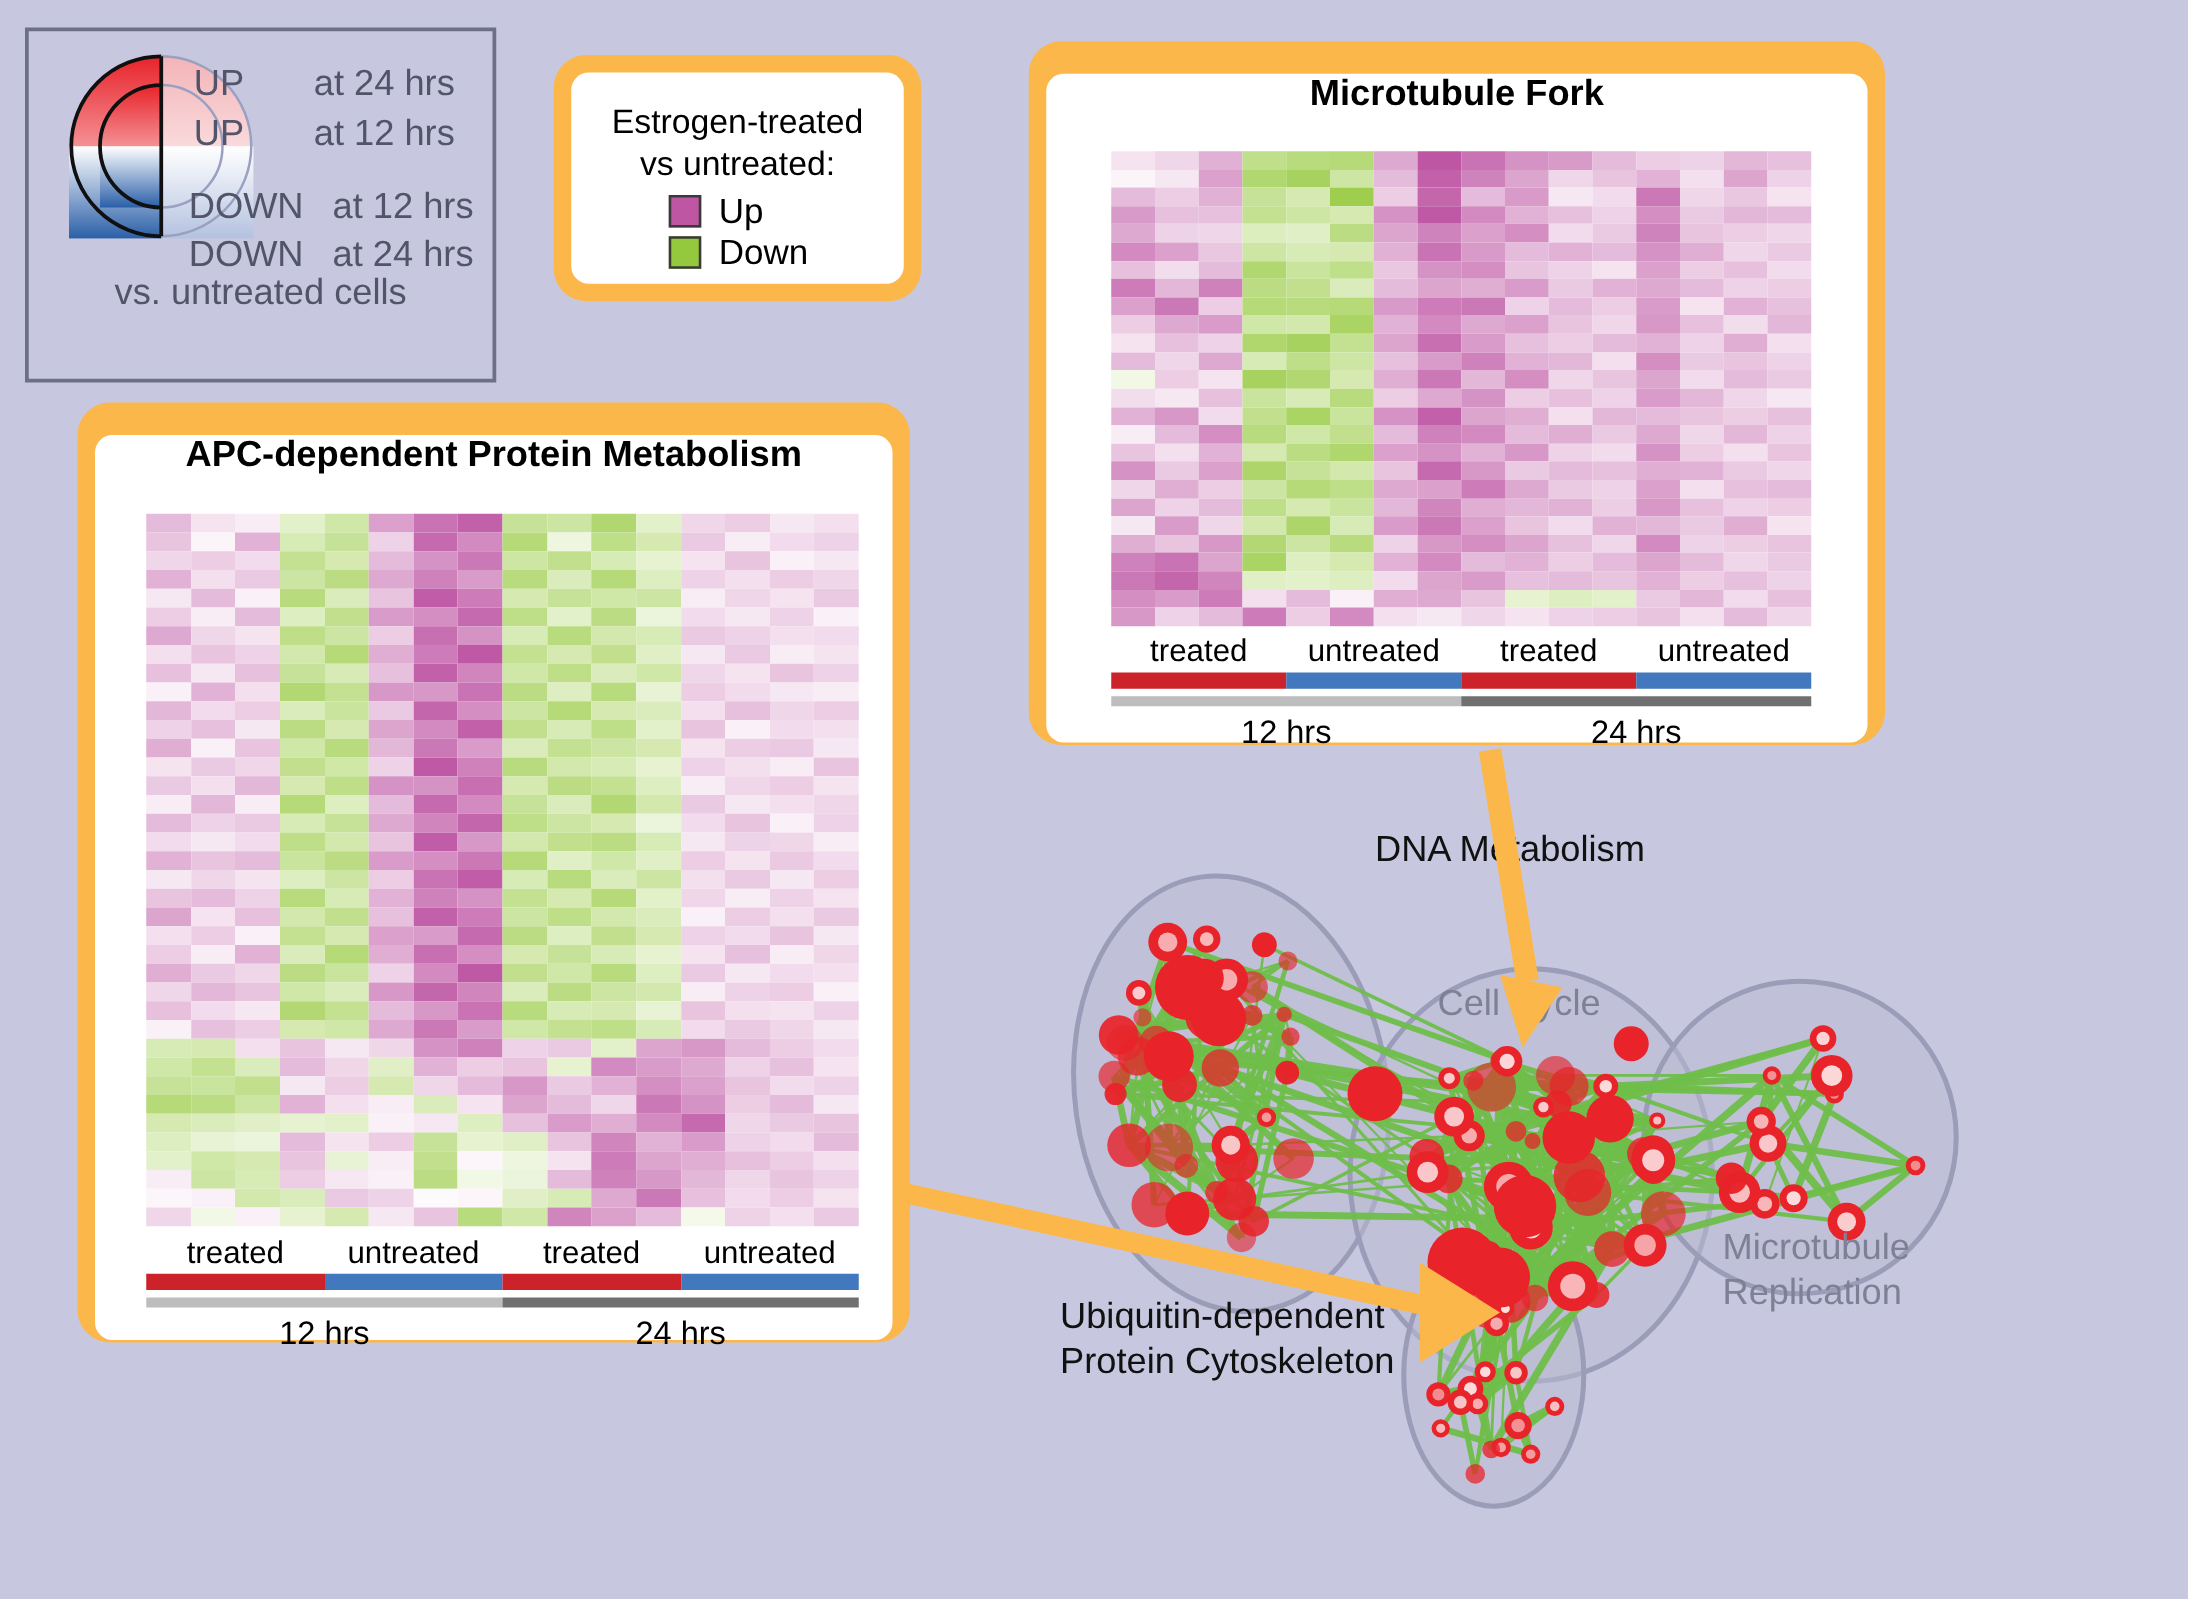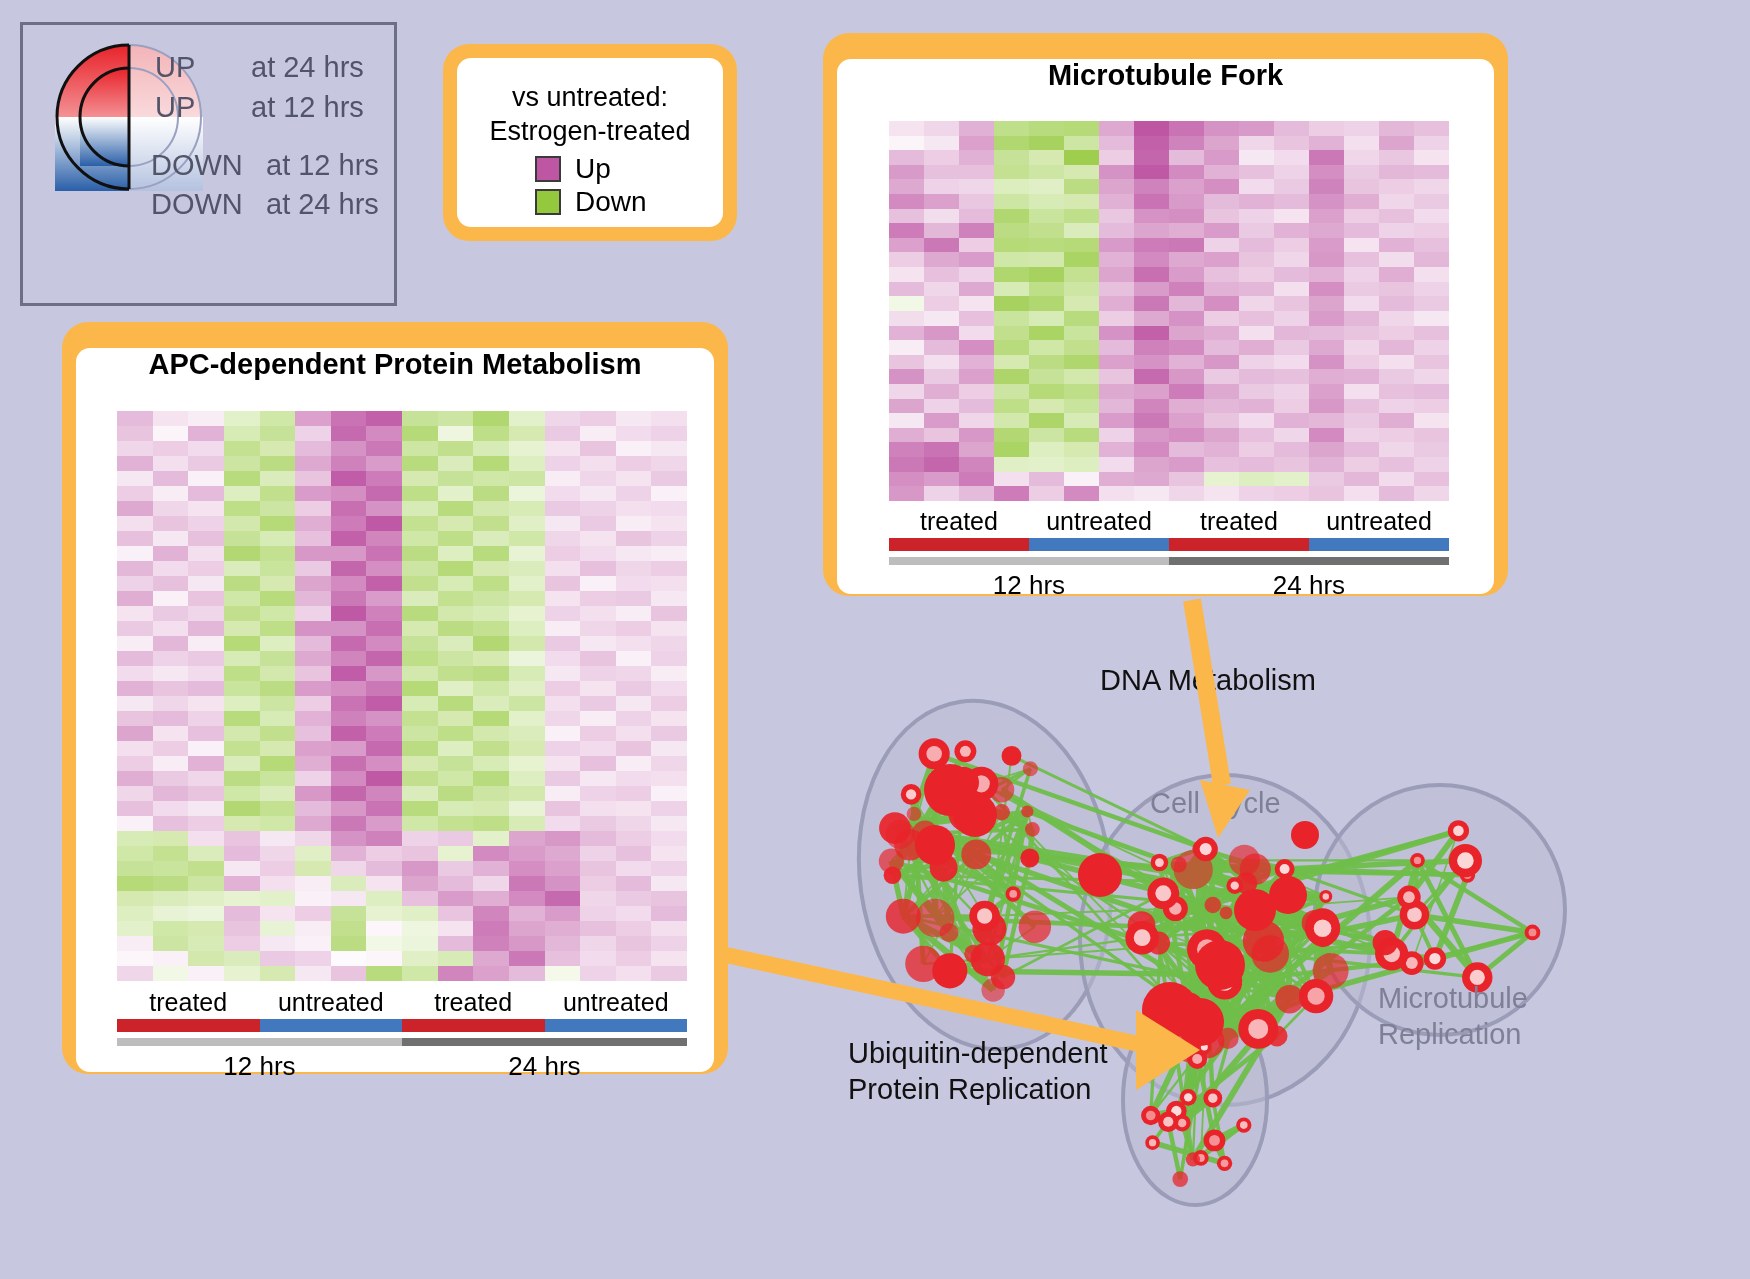--- a/index.html
+++ b/index.html
@@ -129,28 +129,29 @@
     <div class="ck-k" style="left:132px;top:66px;">UP</div>
     <div class="ck-row" style="left:228px;top:66px;">at 12 hrs</div>
 
     <div class="ck-k" style="left:128px;top:124px;">DOWN</div>
     <div class="ck-row" style="left:243px;top:124px;">at 12 hrs</div>
 
     <div class="ck-k" style="left:128px;top:163px;">DOWN</div>
     <div class="ck-row" style="left:243px;top:163px;">at 24 hrs</div>
 
     <div id="ck-foot">
+      <div>vs. untreated cells</div>
     </div>
   </div>
 
   <div class="card" id="legendcard" style="background: rgb(251, 183, 74);">
     <div class="card-inner" style="background: rgb(255, 255, 255);">
       <div class="legend-title">
+        <div>Estrogen-treated</div>
         <div>vs untreated:</div>
-        <div>Estrogen-treated</div>
       </div>
       <div class="legend-items">
         <div class="legend-item">
           <span class="swatch" id="sw-up" style="background: rgb(190, 86, 164);"></span>
           <span class="legend-label">Up</span>
         </div>
         <div class="legend-item">
           <span class="swatch" id="sw-down" style="background: rgb(149, 201, 61);"></span>
           <span class="legend-label">Down</span>
         </div>
@@ -1840,21 +1841,21 @@
         <circle cx="370" cy="400" r="28" fill="#e8232a" fill-opacity="1.00"></circle>
         <circle cx="400" cy="412" r="24" fill="#e8232a" fill-opacity="1.00"></circle>
         <circle cx="505" cy="225" r="14" fill="#e8232a" fill-opacity="1.00"></circle>
       </svg>
 
     <div class="net-label dark" style="left:300px;top:52px;">DNA Metabolism</div>
     <div class="net-label grey" style="left:350px;top:175px;">Cell Cycle</div>
     <div class="net-label grey" style="left:578px;top:370px;">Microtubule
 Replication</div>
     <div class="net-label dark" style="left:48px;top:425px;">Ubiquitin-dependent
-Protein Replication</div>
+Protein Cytoskeleton</div>
   </div>
 
   <svg id="arrows" style="position:absolute;left:0;top:0;width:1750px;height:1279px;pointer-events:none;" viewBox="0 0 1750 1279" preserveAspectRatio="none">
       <polyline points="1192,600 1222,785" fill="none" stroke="#fbb74a" stroke-width="18" stroke-linejoin="round" stroke-linecap="butt"></polyline>
       <polygon points="1200,780 1250,790 1218,838" fill="#fbb74a"></polygon>
       <polyline points="726,955 1148,1046" fill="none" stroke="#fbb74a" stroke-width="16" stroke-linejoin="round" stroke-linecap="butt"></polyline>
       <polygon points="1136,1010 1200,1050 1136,1090" fill="#fbb74a"></polygon>
     </svg>
 </div>
 

